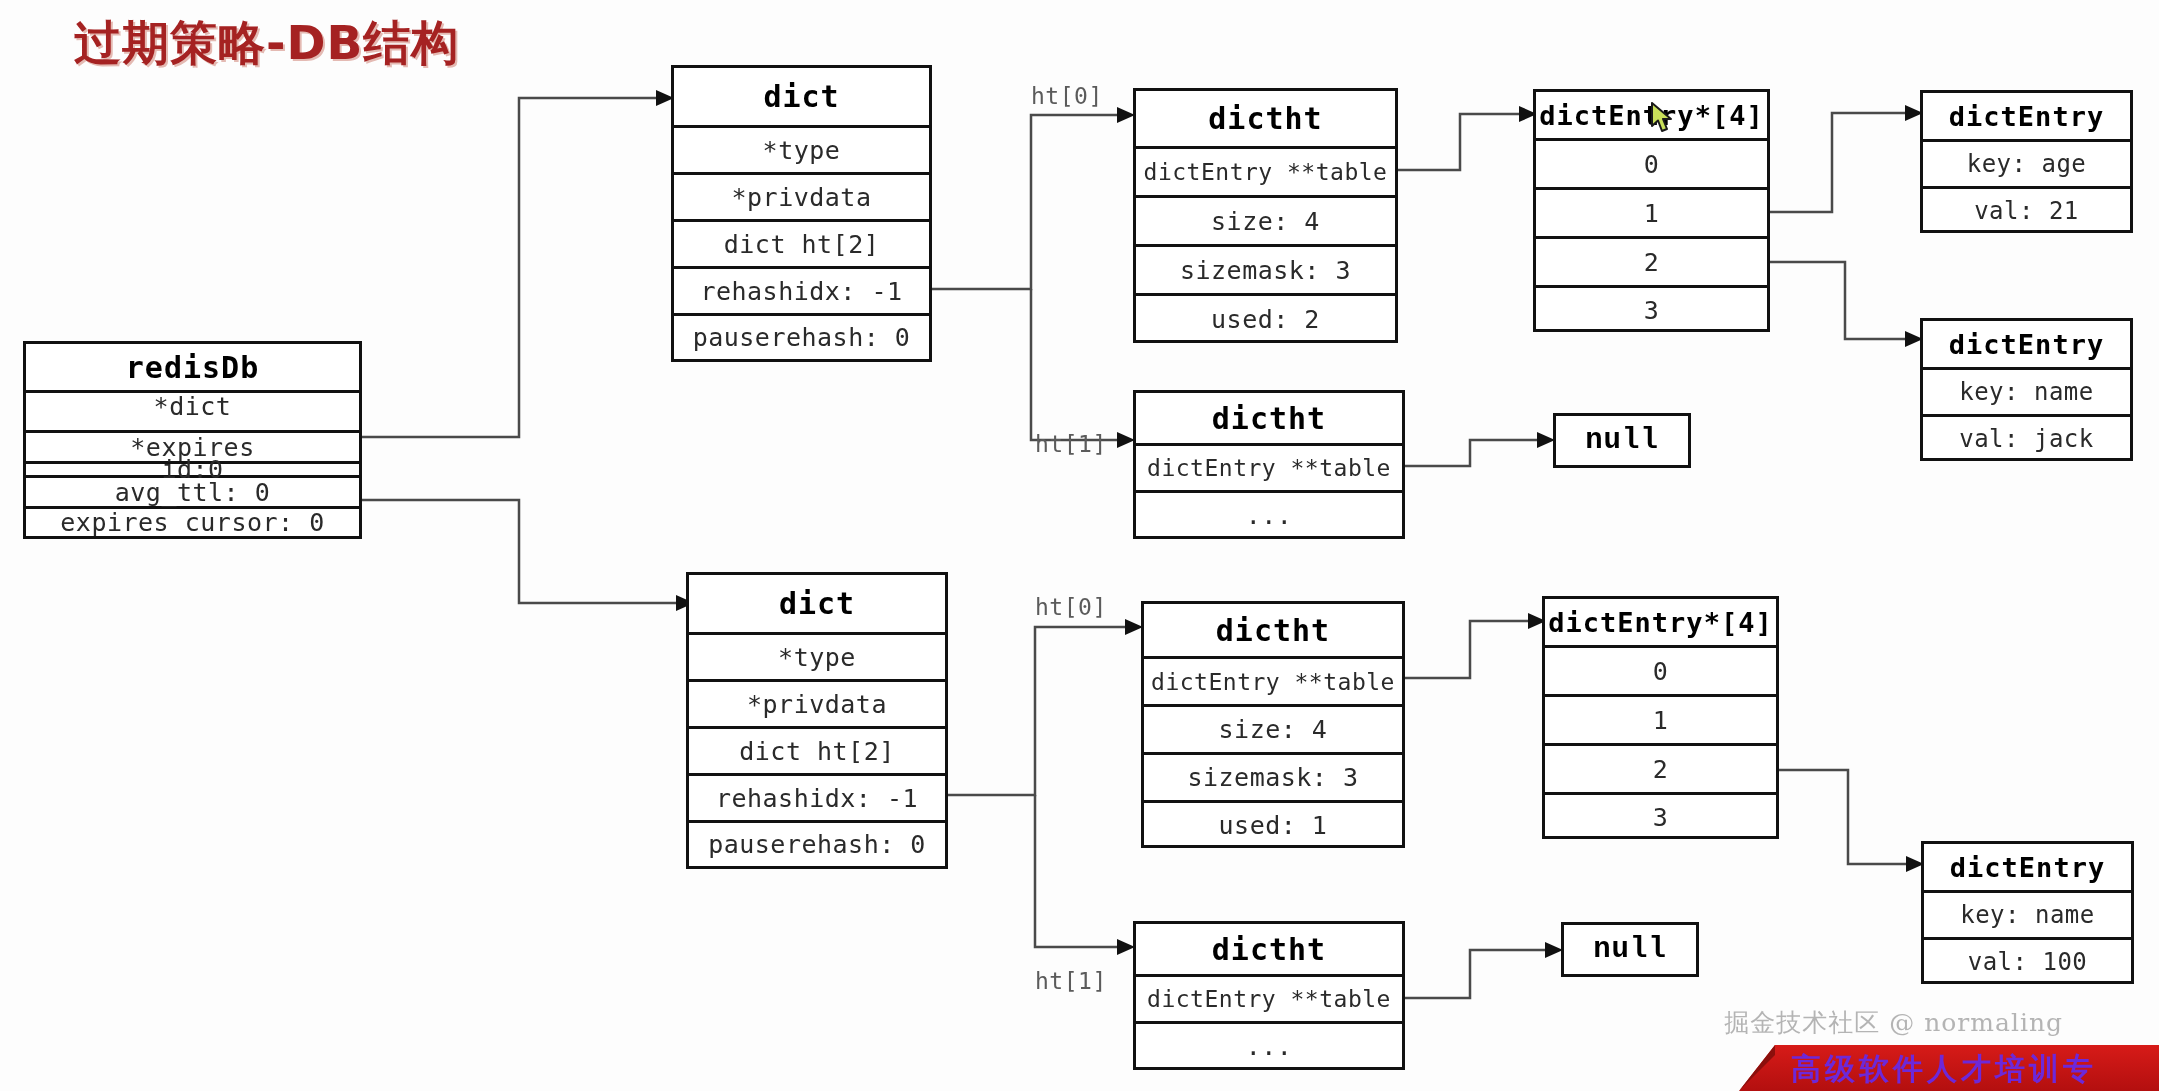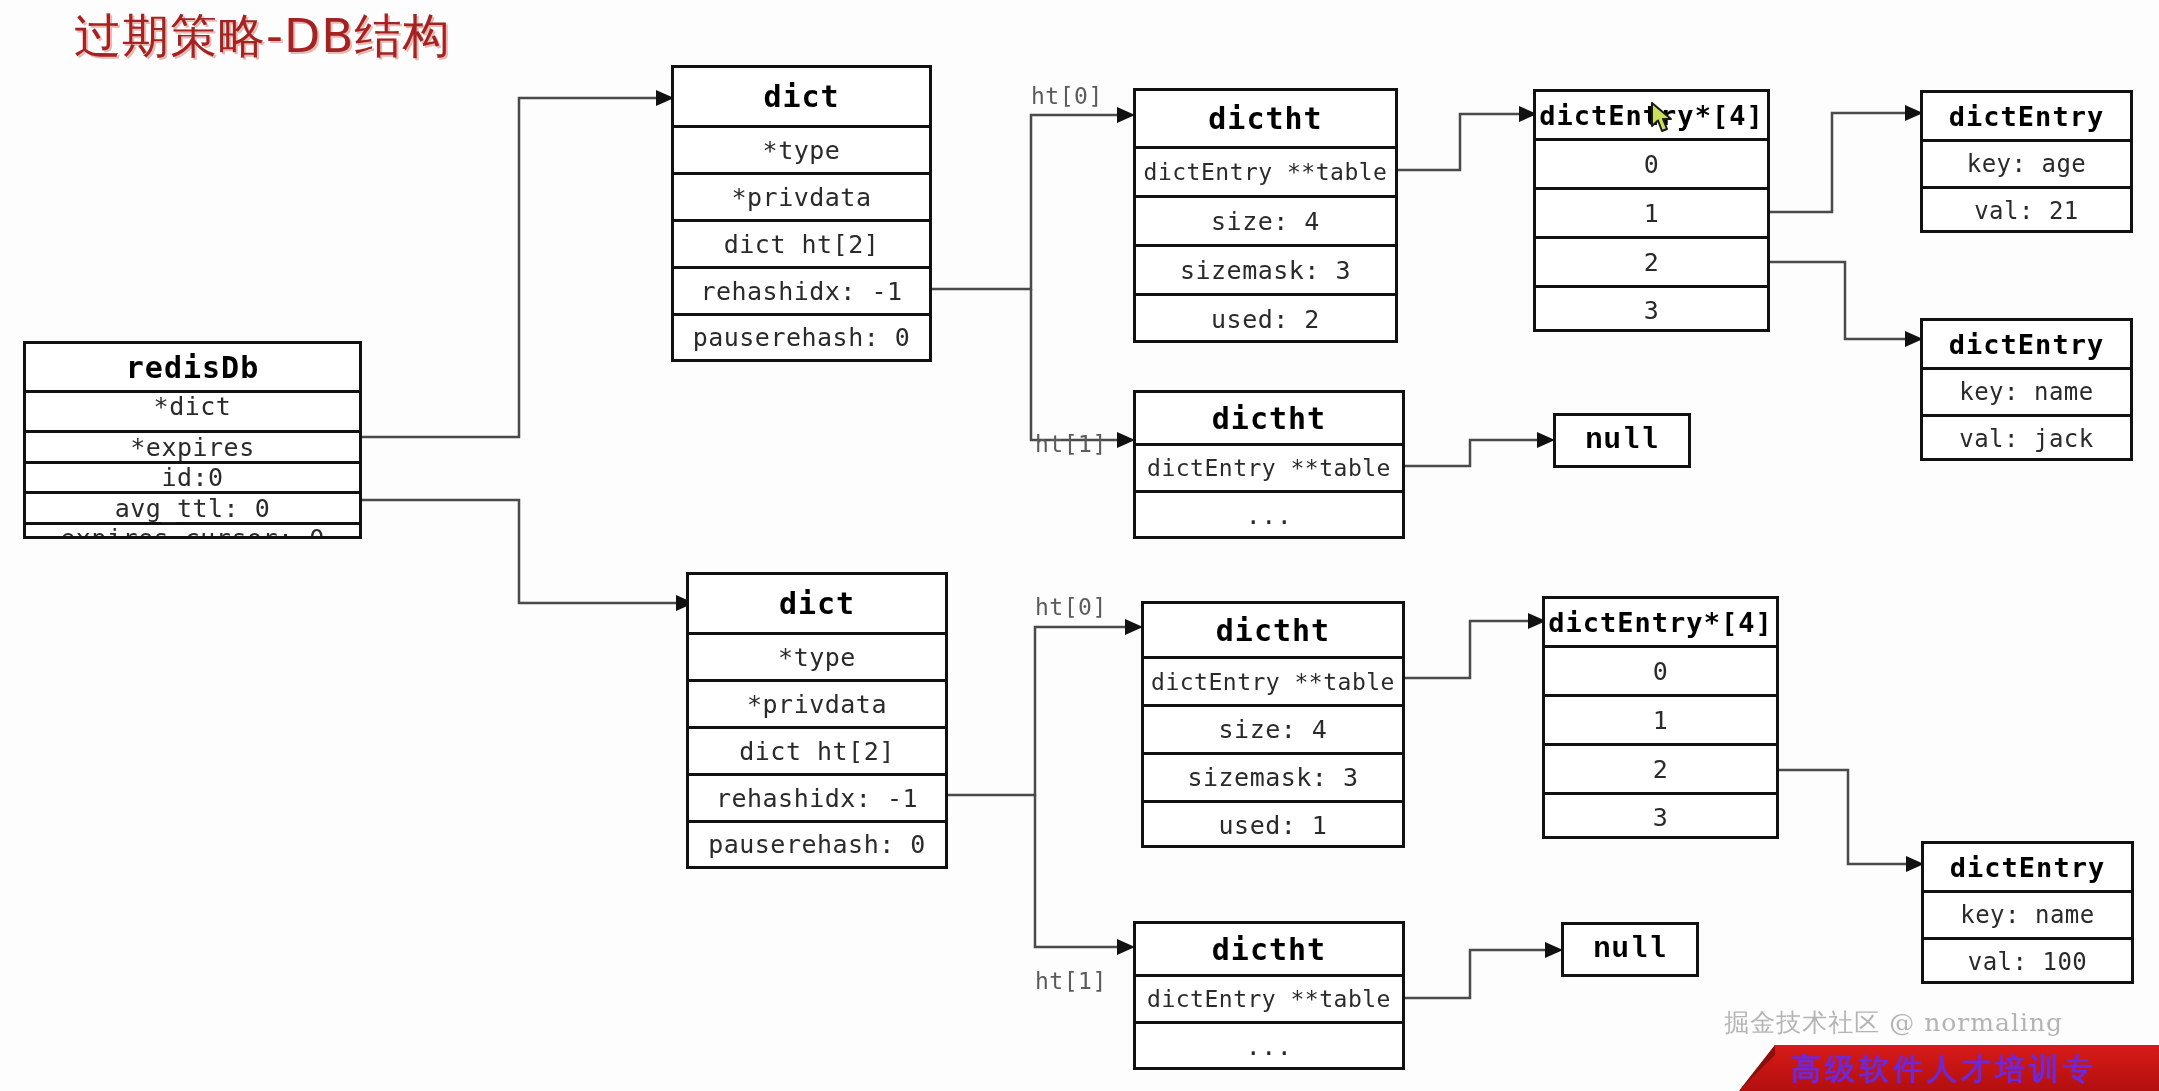--- a/index.html
+++ b/index.html
@@ -17,23 +17,23 @@
   }
   #stage {
     position: absolute;
     inset: 0;
     width: 2159px;
     height: 1091px;
   }
   .slide-title {
     position: absolute;
     left: 74px;
-    top: 5px;
+    top: 12px;
     font-family: "DejaVu Sans", sans-serif;
-    font-weight: normal;
+    font-weight: bold;
     font-size: 47px;
     letter-spacing: 1px;
     color: #a52222;
     text-shadow: 2px 2px 0 rgba(180,60,40,0.35);
     white-space: nowrap;
     text-align: center;
   }
   
   .node {
     position: absolute;
@@ -190,21 +190,21 @@
     <polygon points="1906,856 1924,864 1906,872"></polygon>
 
     <path d="M1405 998 L1470 998 L1470 950 L1545 950"></path>
     <polygon points="1545,942 1563,950 1545,958"></polygon>
   </svg>
 
   <div class="node" style="left:23px; top:341px; width:339px; height:198px;">
     <div class="row head" style="height:46px;">redisDb</div>
     <div class="row" style="height:30px;">*dict</div>
     <div class="row" style="height:31px;margin-top:10px;">*expires</div>
-    <div class="row" style="height:30px;">id:0</div>
+    <div class="row" style="height:14px;">id:0</div>
     <div class="row" style="height:31px;">avg_ttl: 0</div>
     <div class="row" style="height:30px;">expires_cursor: 0</div>
   </div>
 
   <div class="node" style="left:671px; top:65px; width:261px; height:297px;">
     <div class="row head" style="height:57px;">dict</div>
     <div class="row" style="height:47px;">*type</div>
     <div class="row" style="height:47px;">*privdata</div>
     <div class="row" style="height:47px;">dict ht[2]</div>
     <div class="row" style="height:47px;">rehashidx: -1</div>

